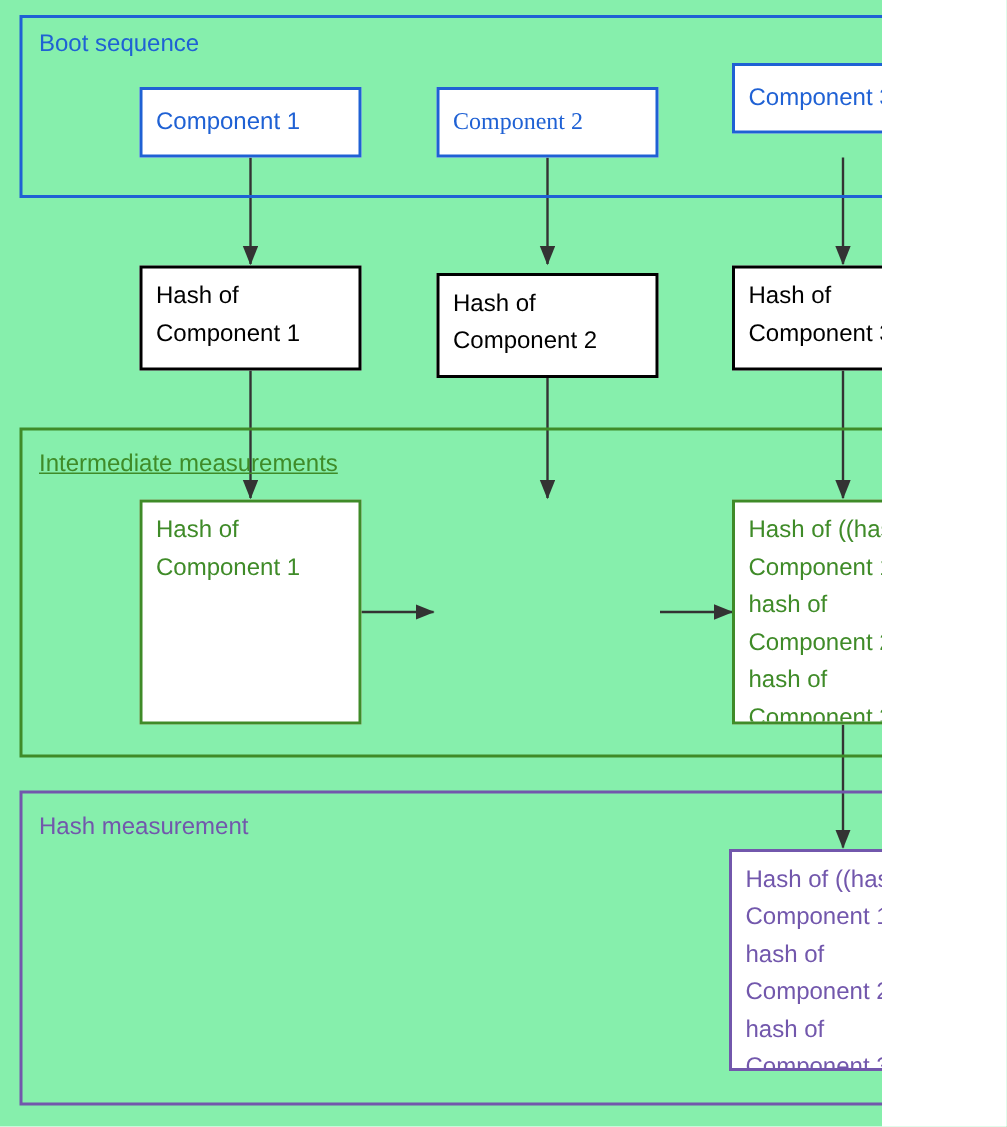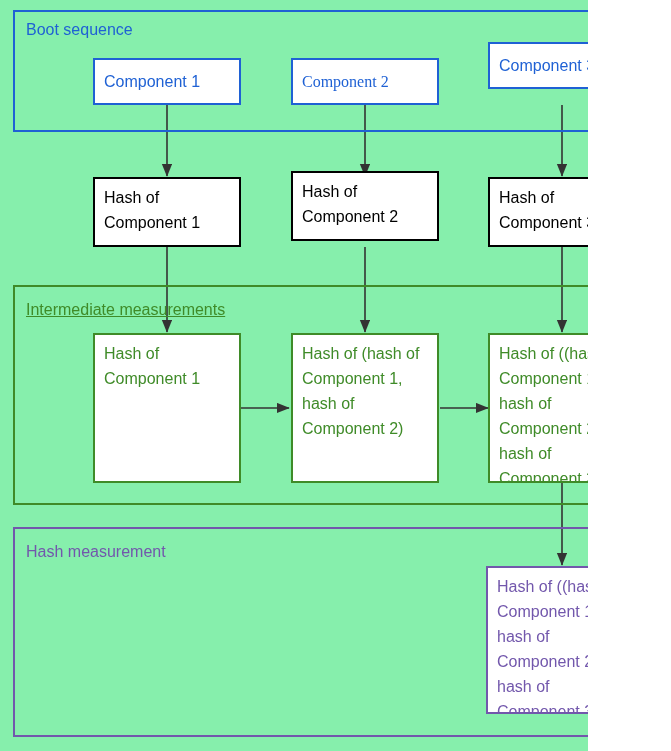--- a/index.html
+++ b/index.html
@@ -117,28 +117,27 @@
     <span>Component 1</span>
   </div>
   <div class="node node-blue" style="left:291px; top:58px; width:148px; height:47px;font-family:Liberation Serif, serif;">
     <span>Component 2</span>
   </div>
   <div class="node node-blue" style="left:488px; top:42px; width:148px; height:47px;">
     <span>Component 3</span>
   </div>
 
   <div class="node node-black" style="left:93px; top:177px; width:148px; height:70px;">Hash of Component 1</div>
-  <div class="node node-black" style="left:291px; top:171px; width:148px; height:70px;">Hash of Component 2</div>
+  <div class="node node-black" style="left:291px; top:182px; width:148px; height:70px;">Hash of Component 2</div>
   <div class="node node-black" style="left:488px; top:177px; width:148px; height:70px;">Hash of Component 3</div>
 
   <div class="group grp-inter" style="left:13px; top:285px; width:652px; height:220px;"></div>
   <div class="group-label lbl-inter" style="left:26px; top:300px;">Intermediate measurements</div>
 
   <div class="node node-green" style="left:93px; top:333px; width:148px; height:150px;">Hash of Component 1</div>
-  <div class="node node-green" style="left:291px; top:333px; width:148px; height:150px;">Hash of (hash of Component 1, hash of Component 2)</div>
   <div class="node node-green" style="left:488px; top:333px; width:148px; height:150px;">Hash of ((hash of Component 1, hash of Component 2), hash of Component 3)</div>
 
   <div class="group grp-saved" style="left:13px; top:527px; width:652px; height:210px;"></div>
   <div class="group-label lbl-saved" style="left:26px; top:542px;">Hash measurement</div>
 
   <div class="node node-purple" style="left:486px; top:566px; width:150px; height:148px;">Hash of ((hash of Component 1, hash of Component 2), hash of Component 3)</div>
 
 </div>
 
 </body></html>

